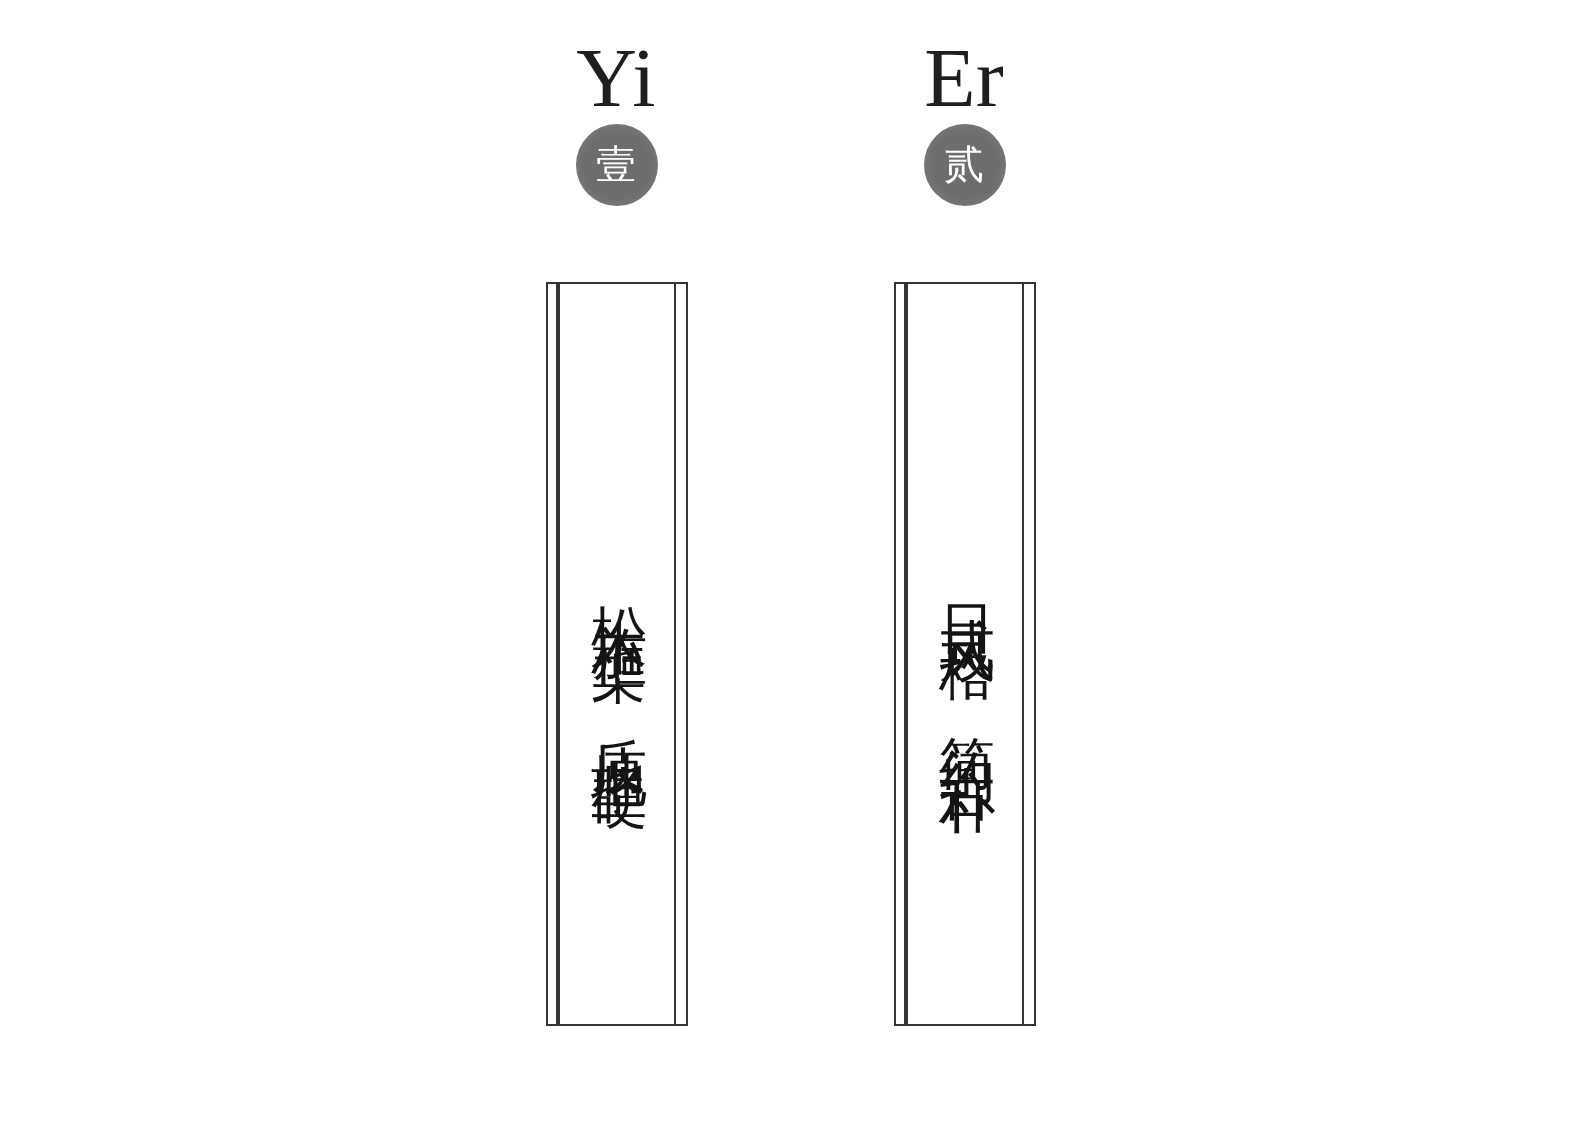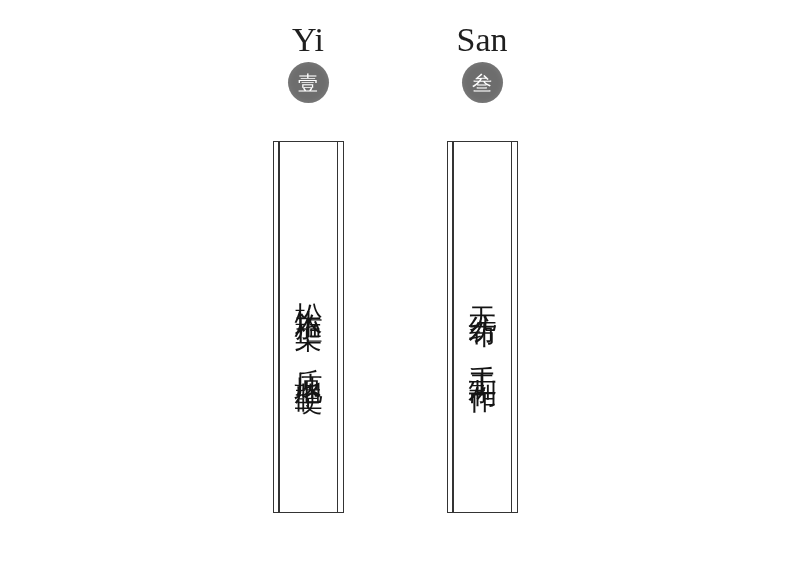--- a/index.html
+++ b/index.html
@@ -14,21 +14,21 @@
     font-family: "Liberation Serif", "DejaVu Serif", serif;
     overflow: hidden;
   }
   .column {
     width: 174px;
     display: flex;
     flex-direction: column;
     align-items: center;
   }
   .col-label {
-    font-size: 34px;
+    font-size: 42px;
     line-height: 36px;
     color: #1f1f1f;
     text-align: left;
   }
   .badge {
     width: 41px;
     height: 41px;
     border-radius: 50%;
     background: #6d6d6d;
     margin-top: 4px;
@@ -82,27 +82,27 @@
     <div class="badge">
       <span class="badge-char">壹</span>
     </div>
     <div class="banner">
       <div class="inner-line left"></div>
       <div class="inner-line right"></div>
       <div class="vtext">松木框架 质地坚硬</div>
     </div>
   </div>
 
-
   <div class="column">
-    <div class="col-label">San</div>
+    <div class="col-label">Er</div>
     <div class="badge">
-      <span class="badge-char">叁</span>
+      <span class="badge-char">贰</span>
     </div>
     <div class="banner">
       <div class="inner-line left"></div>
       <div class="inner-line right"></div>
-      <div class="vtext">无纺布 手工制作</div>
+      <div class="vtext">日式风格 简约古朴</div>
     </div>
   </div>
+
 
 
 </div>
 
 </body></html>

